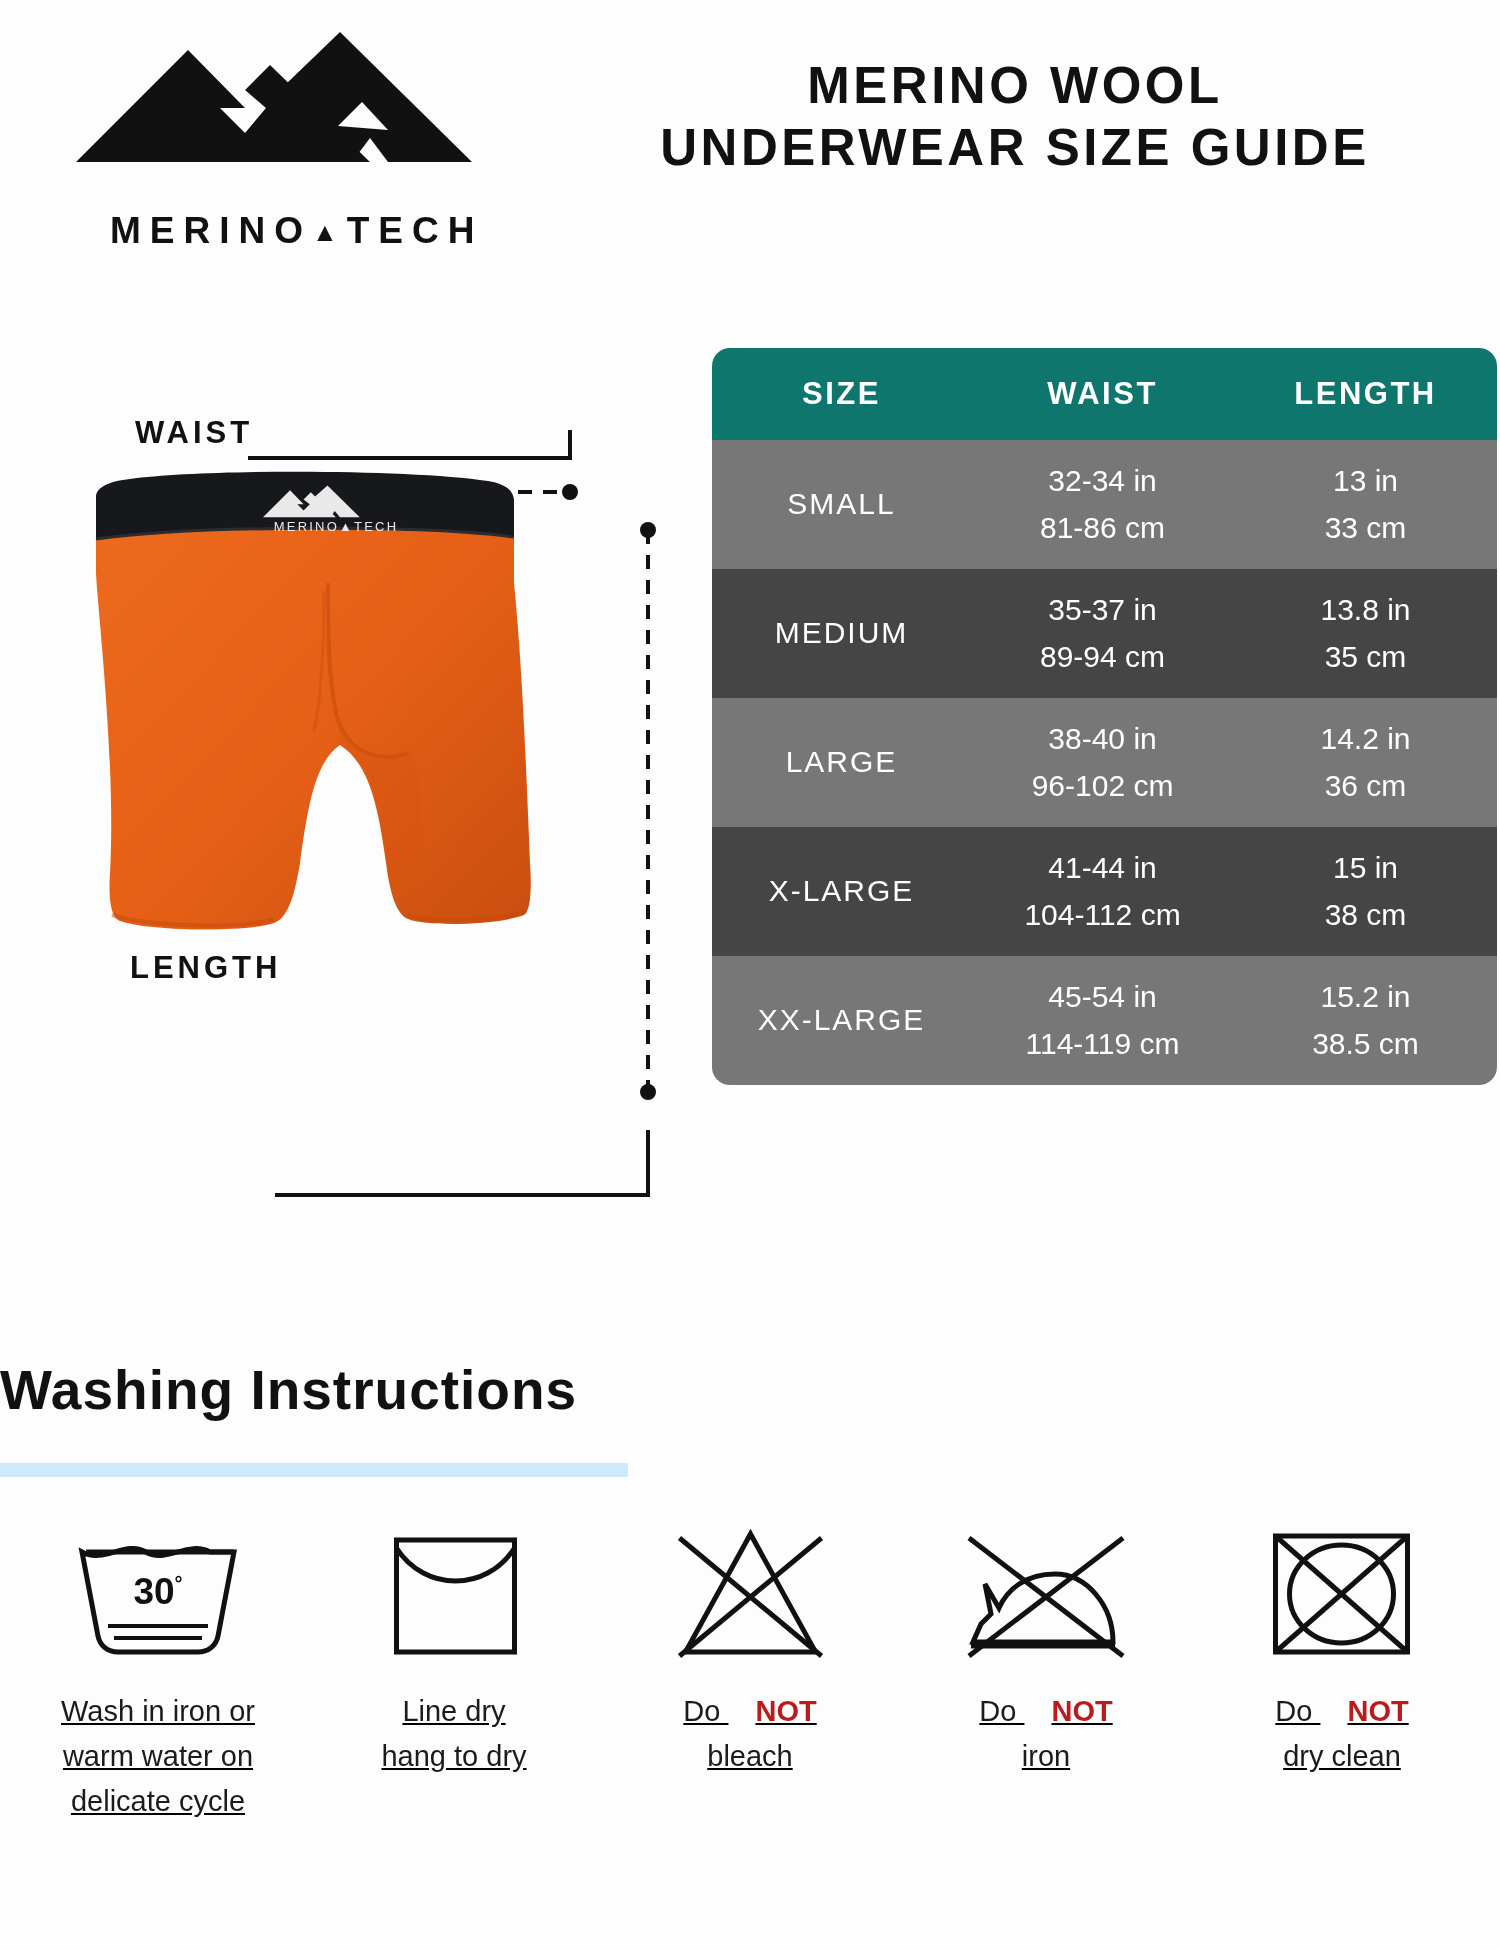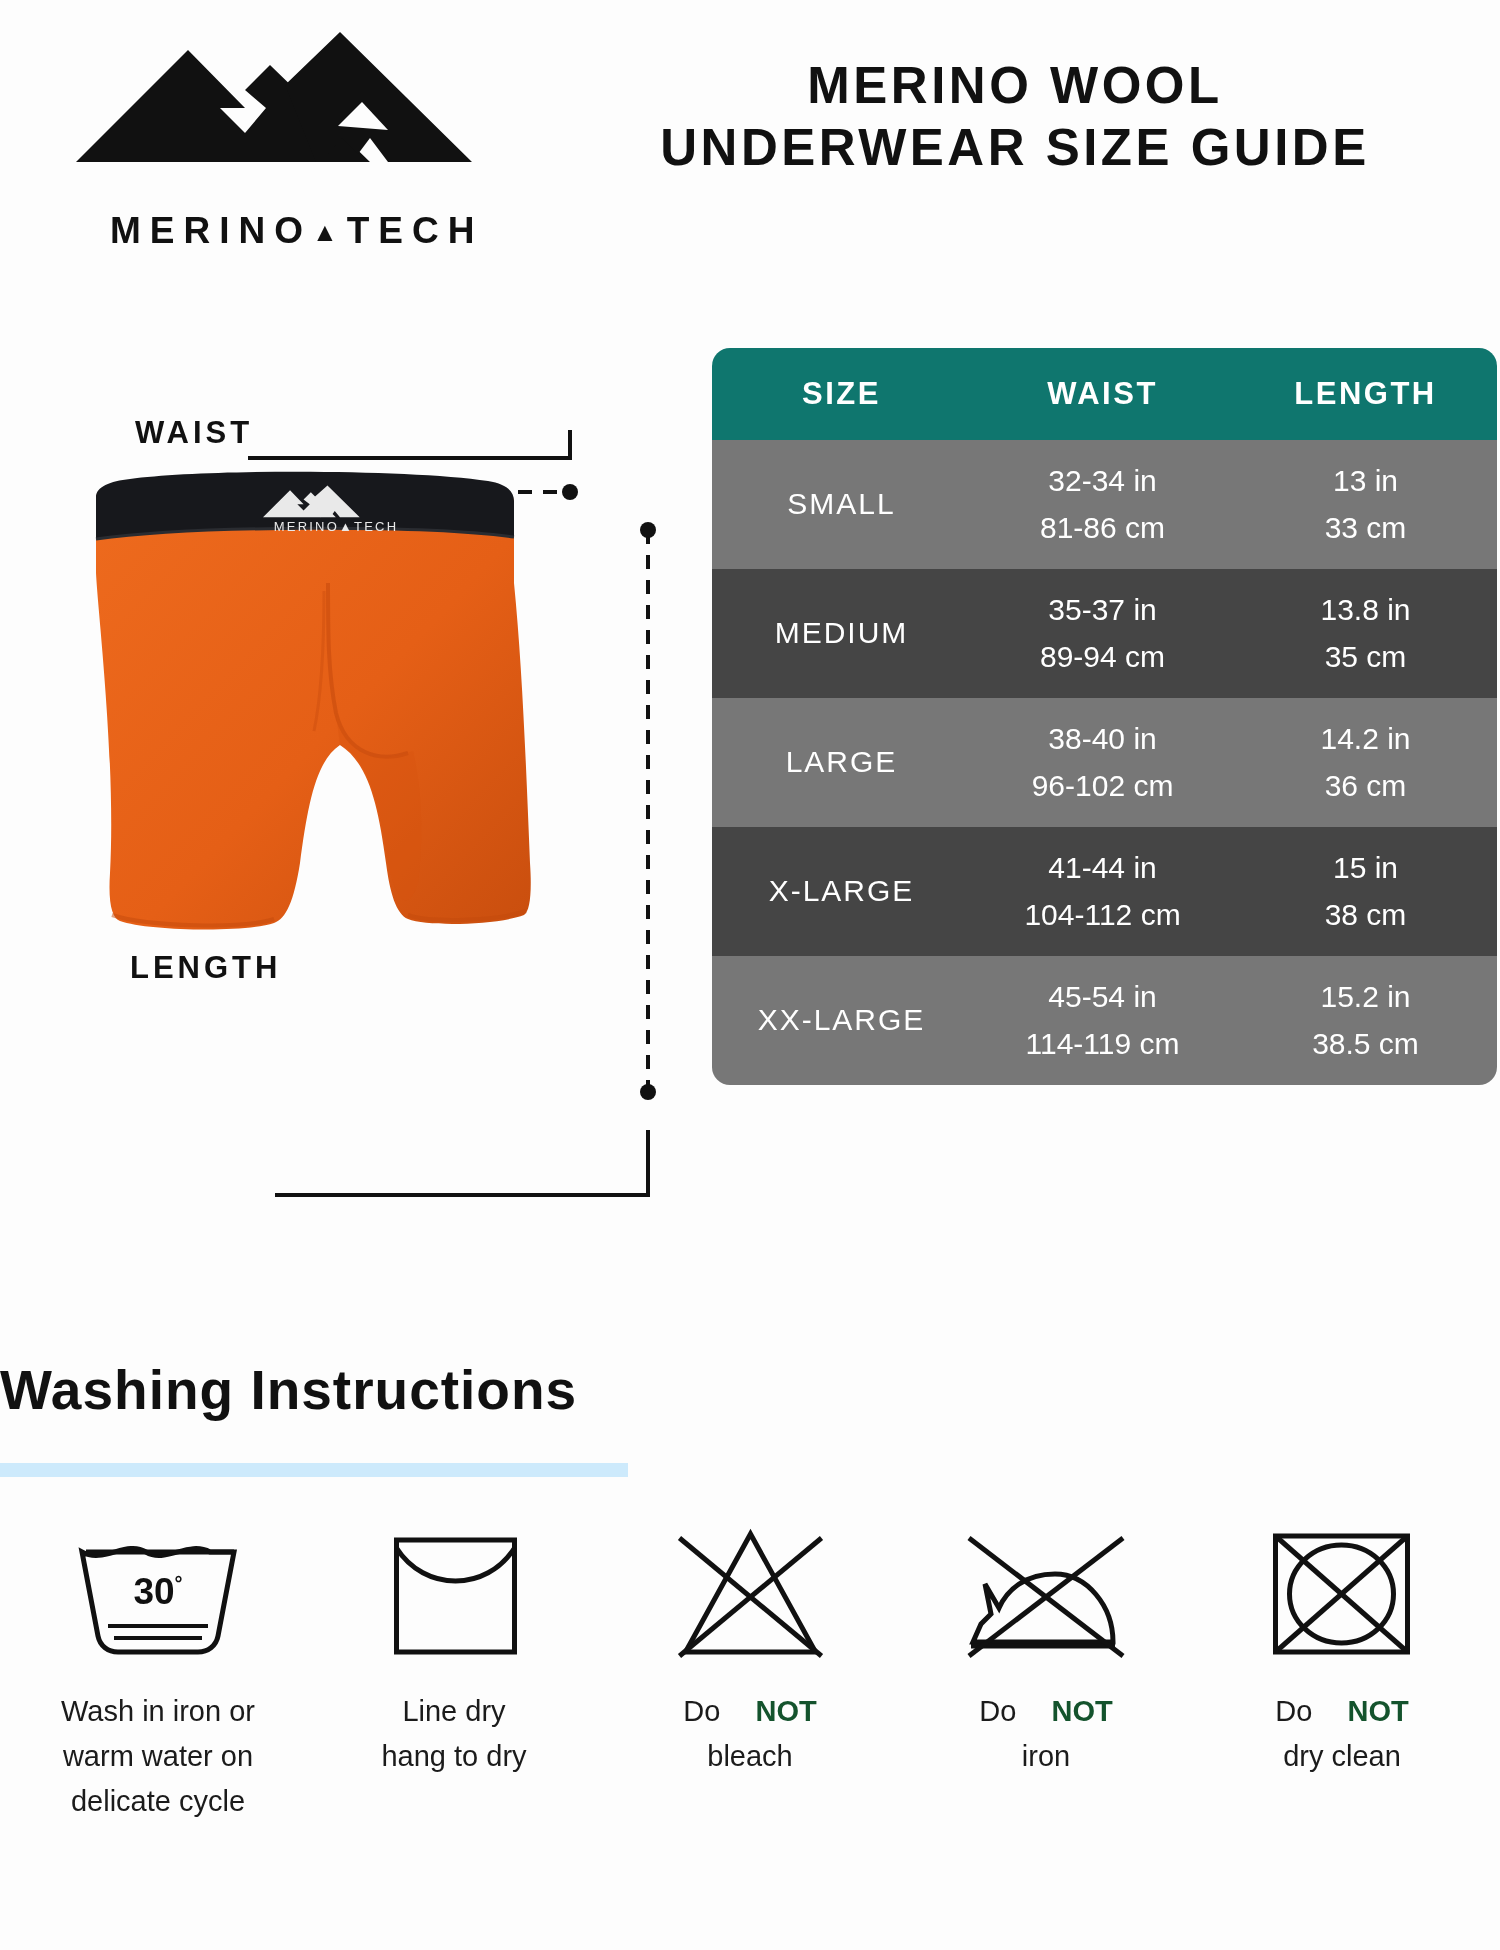--- a/index.html
+++ b/index.html
@@ -163,20 +163,21 @@
   }
   .icons-row {
     position: absolute;
     top: 1510px;
     left: 0;
     width: 1500px;
     height: 420px;
     display: flex;
     justify-content: space-between;
     padding: 0 18px;
+    text-decoration: underline;
   }
   .icon-cell {
     width: 280px;
     display: flex;
     flex-direction: column;
     align-items: center;
   }
   .icon-art {
     height: 165px;
     width: 230px;
@@ -185,21 +186,21 @@
     justify-content: center;
   }
   .icon-caption {
     margin-top: 14px;
     text-align: center;
     font-size: 29px;
     line-height: 1.55;
     color: #1b1b1b;
   }
   .icon-caption .no {
-    color: #14532d;
+    color: #b91c1c;
     font-weight: bold;
     margin-left: 27px;
   }
 </style>
 </head>
 <body>
 
 <div class="page">
 
   <div class="header">

